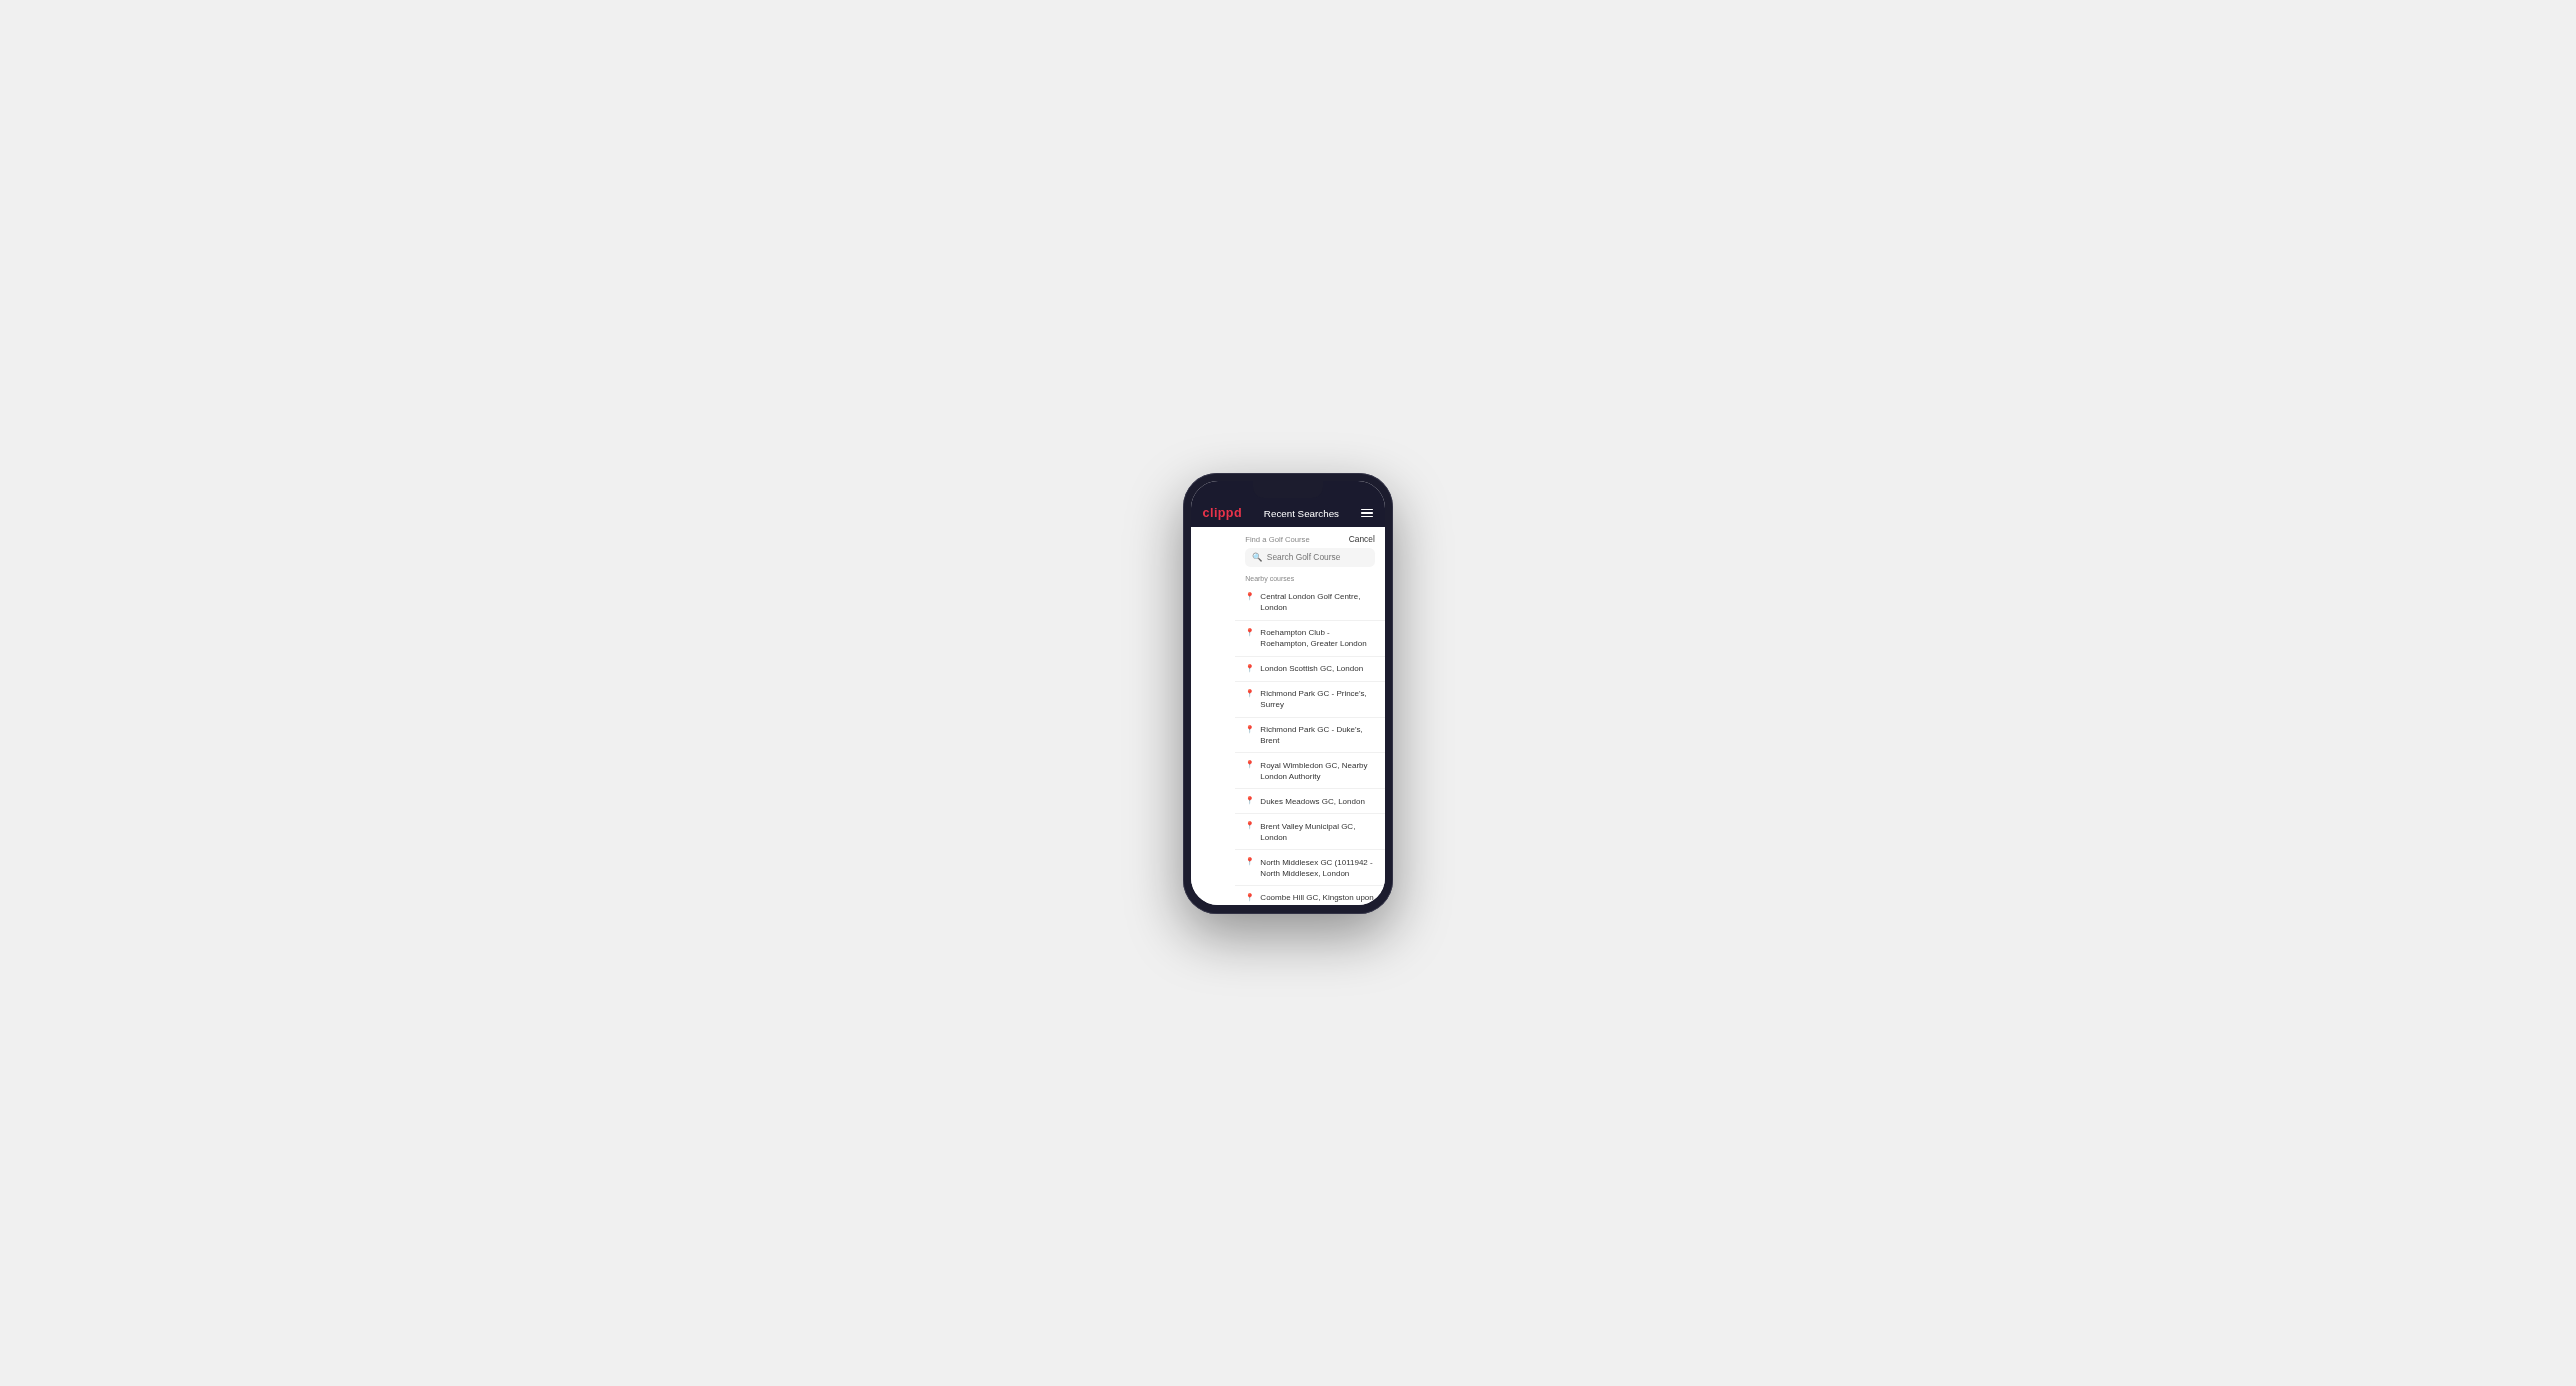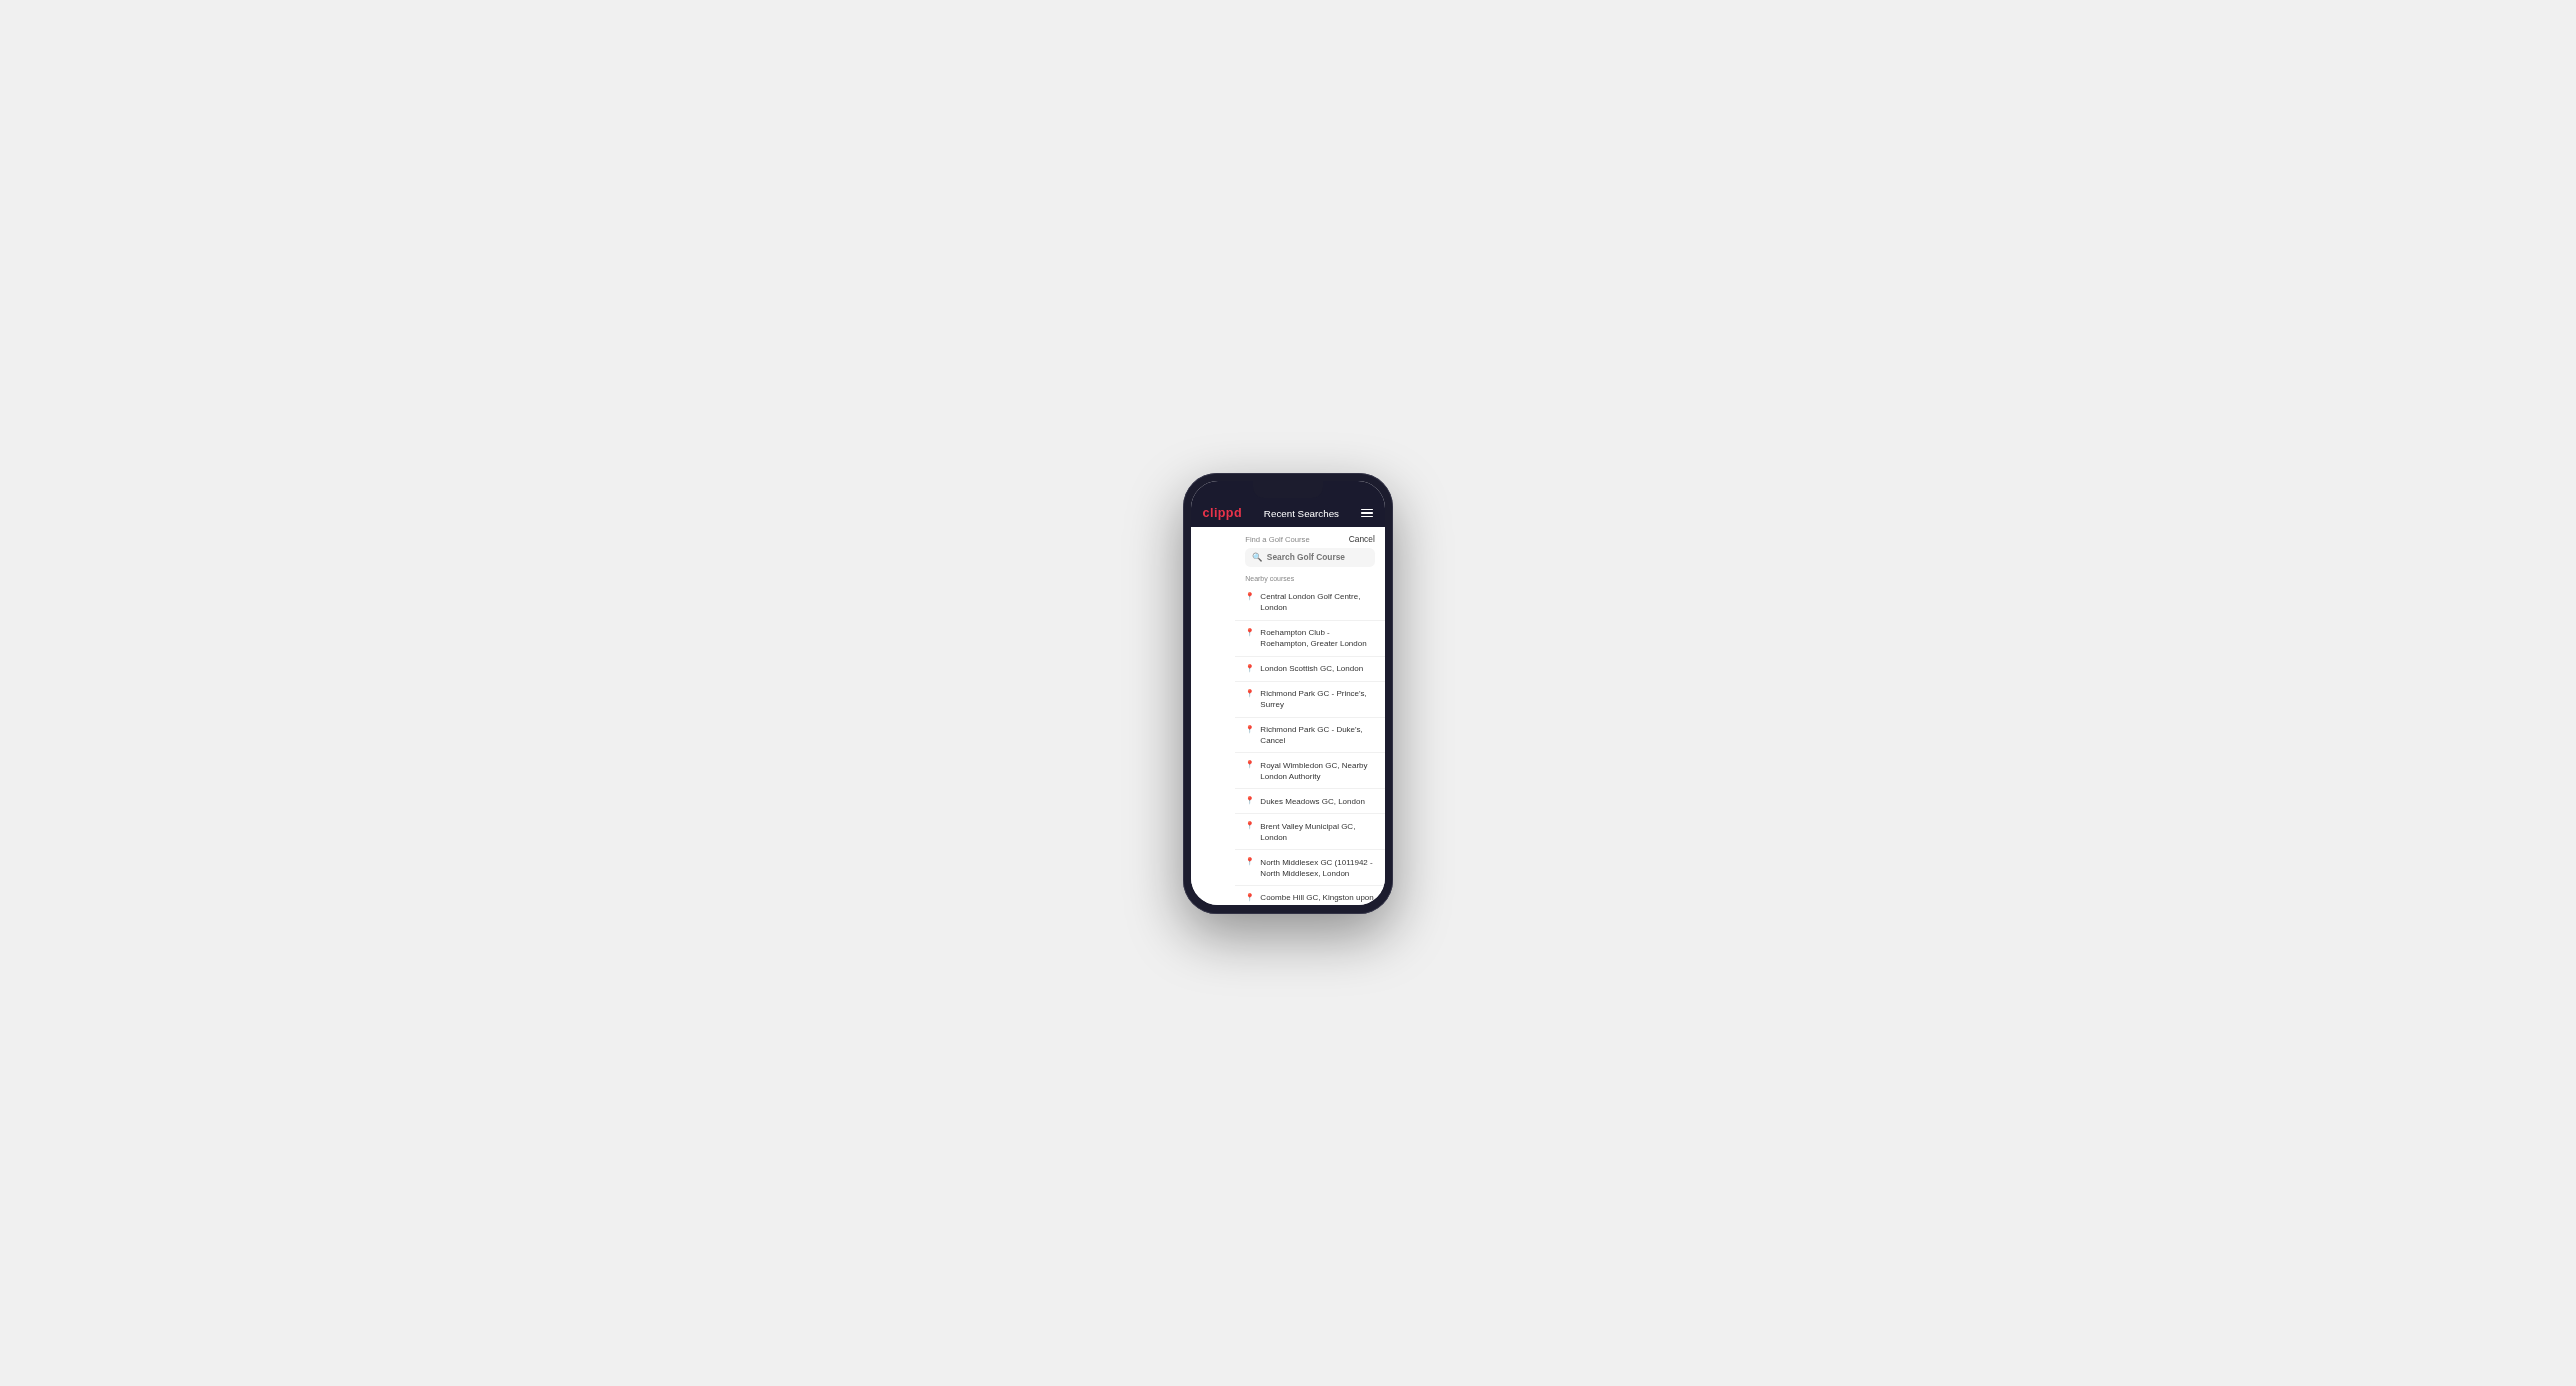--- a/index.html
+++ b/index.html
@@ -121,21 +121,20 @@
       flex-shrink: 0;
     }
 
     .search-input {
       background: transparent;
       border: none;
       outline: none;
       font-size: 8.4px;
       color: #aaa;
       width: 100%;
-      font-weight: bold;
     }
 
     .nearby-label {
       font-size: 7px;
       color: #888;
       padding: 2.8px 9.8px 2.8px;
       background: #fff;
     }
 
     .course-list {
@@ -238,21 +237,21 @@
           <div class="course-item">
             <span class="pin-icon">📍</span>
             <span class="course-name">London Scottish GC, London</span>
           </div>
           <div class="course-item">
             <span class="pin-icon">📍</span>
             <span class="course-name">Richmond Park GC - Prince's, Surrey</span>
           </div>
           <div class="course-item">
             <span class="pin-icon">📍</span>
-            <span class="course-name">Richmond Park GC - Duke's, Cancel</span>
+            <span class="course-name">Richmond Park GC - Duke's, Brent</span>
           </div>
           <div class="course-item">
             <span class="pin-icon">📍</span>
             <span class="course-name">Royal Wimbledon GC, Nearby London Authority</span>
           </div>
           <div class="course-item">
             <span class="pin-icon">📍</span>
             <span class="course-name">Dukes Meadows GC, London</span>
           </div>
           <div class="course-item">

